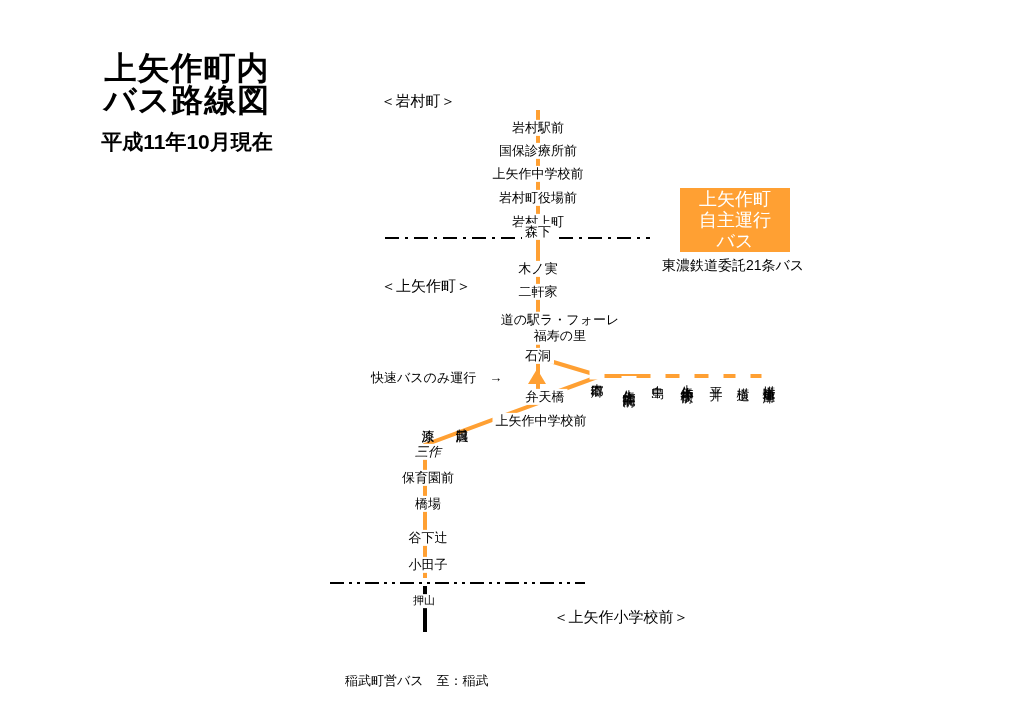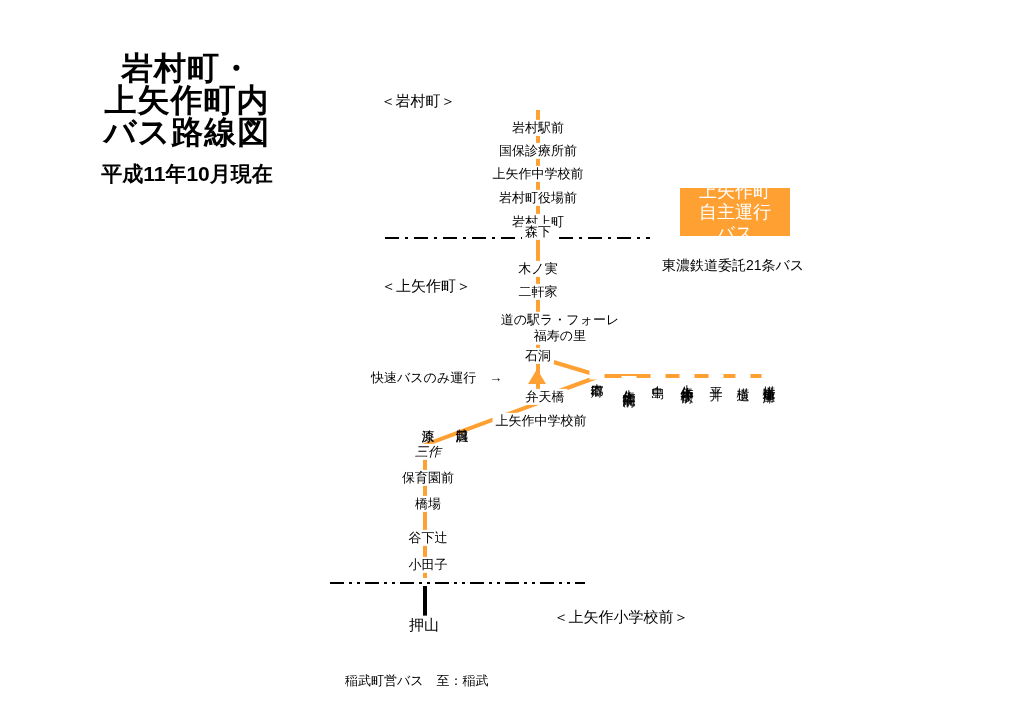--- a/index.html
+++ b/index.html
@@ -14,21 +14,21 @@
   .txt.bg { background:#fff; padding:0 3px; }
   .txt.vert { writing-mode:vertical-rl; text-orientation:upright; white-space:pre;
               letter-spacing:1px; line-height:1; }
   .txt.vert.bg { padding:3px 1px; }
 
   #title { position:absolute; left:62px; top:52px; width:250px; text-align:center;
            font-weight:bold; z-index:2; }
   #title .t-main { font-size:32px; line-height:32px; letter-spacing:1px; }
   #title .t-sub  { font-size:21px; line-height:24px; margin-top:14px; }
 
-  #legend-box { position:absolute; left:680px; top:188px; width:110px; height:48px;
+  #legend-box { position:absolute; left:680px; top:188px; width:110px; height:64px;
                 z-index:2; display:flex; flex-direction:column; justify-content:center;
                 align-items:center; color:#fff; font-size:18px; line-height:21px; }
   #legend-note { position:absolute; left:733px; top:266px; transform:translate(-50%,-50%);
                  font-size:14px; z-index:2; white-space:pre; }
 
   #triangle { position:absolute; left:528px; top:369px; width:0; height:0;
               border-left:9px solid transparent; border-right:9px solid transparent;
               z-index:2; }
 </style>
 </head>
@@ -39,21 +39,20 @@
       <polyline points="538,110 538,403 425,445 425,578" fill="none" stroke="#FFA033" stroke-width="4"></polyline>
       <polyline points="540,358 600,376" fill="none" stroke="#FFA033" stroke-width="4"></polyline>
       <polyline points="540,398 600,376" fill="none" stroke="#FFA033" stroke-width="4"></polyline>
       <polyline points="600,376 770,376" fill="none" stroke="#FFA033" stroke-width="4"></polyline>
       <polyline points="425,586 425,632" fill="none" stroke="#000000" stroke-width="4"></polyline>
       <polyline points="385,238 650,238" fill="none" stroke="#000000" stroke-width="2" stroke-dasharray="14 6 3 6"></polyline>
       <polyline points="330,583 585,583" fill="none" stroke="#000000" stroke-width="2" stroke-dasharray="14 5 3 5 3 5"></polyline>
     </svg>
 
   <div id="title">
-    <div class="t-main">岩村町・</div>
     <div class="t-main">上矢作町内</div>
     <div class="t-main">バス路線図</div>
     <div class="t-sub">平成11年10月現在</div>
   </div>
 
   <div id="legend-box" style="background: rgb(255, 160, 51);">
     <div>上矢作町</div>
     <div>自主運行</div>
     <div>バス</div>
   </div>
@@ -78,21 +77,21 @@
       <div class="txt bg" style="left: 538px; top: 356px; font-size: 13px;">石洞</div>
       <div class="txt bg" style="left: 545px; top: 397px; font-size: 13px;">弁天橋</div>
       <div class="txt bg" style="left: 541px; top: 421px; font-size: 13px;">上矢作中学校前</div>
       <div class="txt vert bg" style="left: 462px; top: 420px; font-size: 13px;">越沢口</div>
       <div class="txt vert bg" style="left: 428px; top: 420px; font-size: 13px;">漆原</div>
       <div class="txt bg" style="left: 428px; top: 452px; font-size: 13px; font-style: italic;">三作</div>
       <div class="txt bg" style="left: 428px; top: 478px; font-size: 13px;">保育園前</div>
       <div class="txt bg" style="left: 428px; top: 504px; font-size: 13px;">橋場</div>
       <div class="txt bg" style="left: 428px; top: 538px; font-size: 13px;">谷下辻</div>
       <div class="txt bg" style="left: 428px; top: 565px; font-size: 13px;">小田子</div>
-      <div class="txt bg" style="left: 424px; top: 625px; font-size: 15px;">押山</div>
+      <div class="txt bg" style="left: 424px; top: 601px; font-size: 11px;">押山</div>
       <div class="txt vert bg" style="left: 597px; top: 375px; font-size: 13px;">本郷口</div>
       <div class="txt vert bg" style="left: 629px; top: 382px; font-size: 13px;">上矢作病院前</div>
       <div class="txt vert bg" style="left: 658px; top: 376px; font-size: 13px;">中島</div>
       <div class="txt vert bg" style="left: 687px; top: 378px; font-size: 13px;">上矢作小学校前</div>
       <div class="txt vert bg" style="left: 716px; top: 378px; font-size: 13px;">平井</div>
       <div class="txt vert bg" style="left: 743px; top: 378px; font-size: 13px;">横道</div>
       <div class="txt vert bg" style="left: 769px; top: 378px; font-size: 13px;">横道車庫前</div>
       <div class="txt left" style="left: 371px; top: 378px; font-size: 13px;">快速バスのみ運行　→</div>
       <div class="txt left" style="left: 345px; top: 641px; font-size: 13px; margin-top: 40px;">稲武町営バス　至：稲武</div>
     </div>

